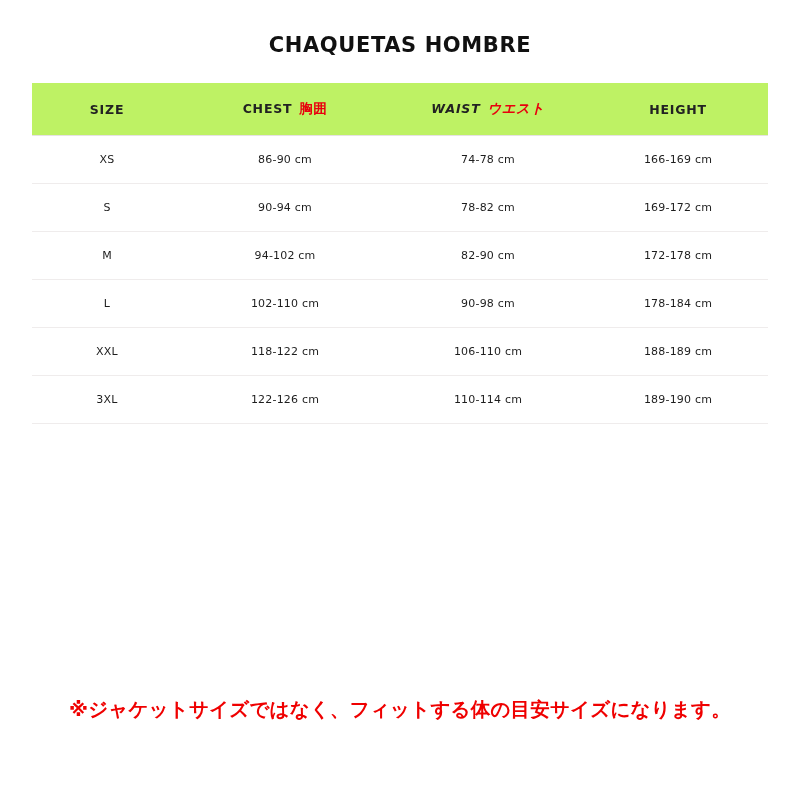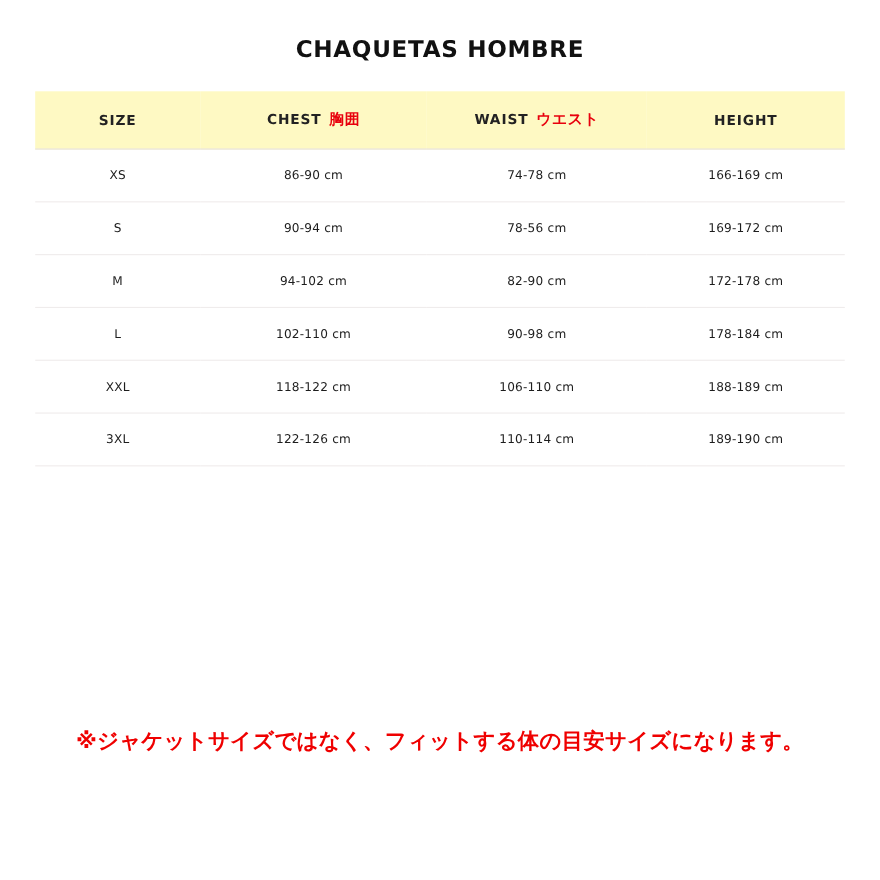--- a/index.html
+++ b/index.html
@@ -30,36 +30,36 @@
   }
   .table-wrap {
     margin: 26px 32px 0 32px;
   }
   table.size-table {
     width: 736px;
     border-collapse: collapse;
     table-layout: fixed;
   }
   table.size-table thead tr {
-    background: #fef9c3;
+    background: #bef264;
   }
   table.size-table thead th {
     font-size: 12.5px;
     font-weight: bold;
     letter-spacing: 0.8px;
     color: #222222;
     padding: 17px 0 17px 0;
     border-bottom: 1px solid #e6e2e2;
   }
   table.size-table thead th.col-size {
     width: 150px;
     text-align: center;
   }
   table.size-table thead th.col-chest { width: 206px; }
-  table.size-table thead th.col-waist { width: 200px; }
+  table.size-table thead th.col-waist { width: 200px; font-style: italic; }
   table.size-table thead th.col-height { width: 180px; }
   .jp-red {
     color: #e8000d;
     font-weight: bold;
     letter-spacing: 0.5px;
     font-size: 13.5px;
     margin-left: 7px;
   }
   table.size-table tbody td {
     font-size: 11px;
@@ -69,21 +69,21 @@
     border-bottom: 1px solid #efecec;
     letter-spacing: 0.2px;
   }
   table.size-table tbody tr:last-child td {
     border-bottom: 1px solid #efecec;
   }
   .note {
     position: absolute;
     left: 0;
     right: 0;
-    top: 660px;
+    top: 696px;
     text-align: center;
     color: #ef0000;
     font-weight: bold;
     font-size: 19.5px;
     letter-spacing: 0.2px;
   }
 </style>
 </head>
 <body>
 
@@ -108,21 +108,21 @@
       <tbody>
         <tr>
           <td>XS</td>
           <td>86-90 cm</td>
           <td>74-78 cm</td>
           <td>166-169 cm</td>
         </tr>
         <tr>
           <td>S</td>
           <td>90-94 cm</td>
-          <td>78-56 cm</td>
+          <td>78-82 cm</td>
           <td>169-172 cm</td>
         </tr>
         <tr>
           <td>M</td>
           <td>94-102 cm</td>
           <td>82-90 cm</td>
           <td>172-178 cm</td>
         </tr>
         <tr>
           <td>L</td>

